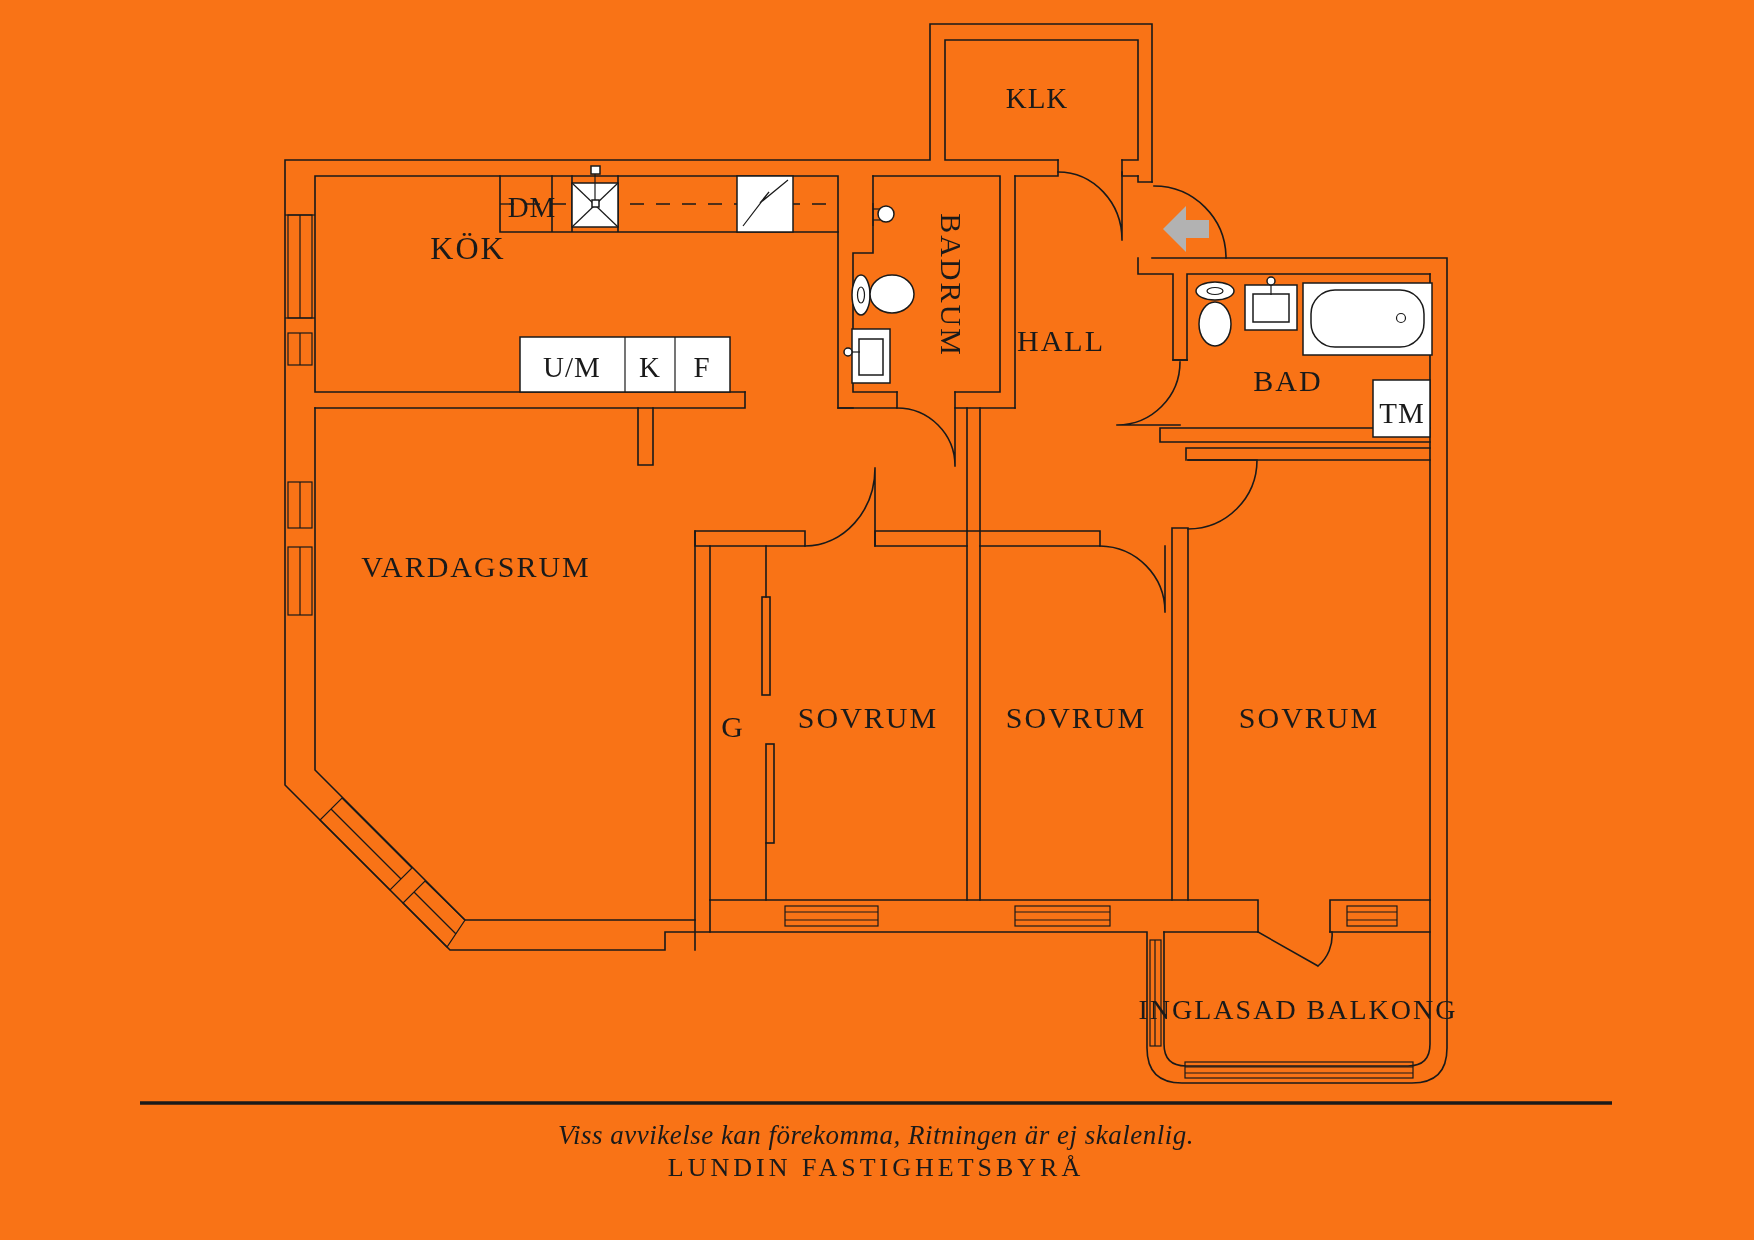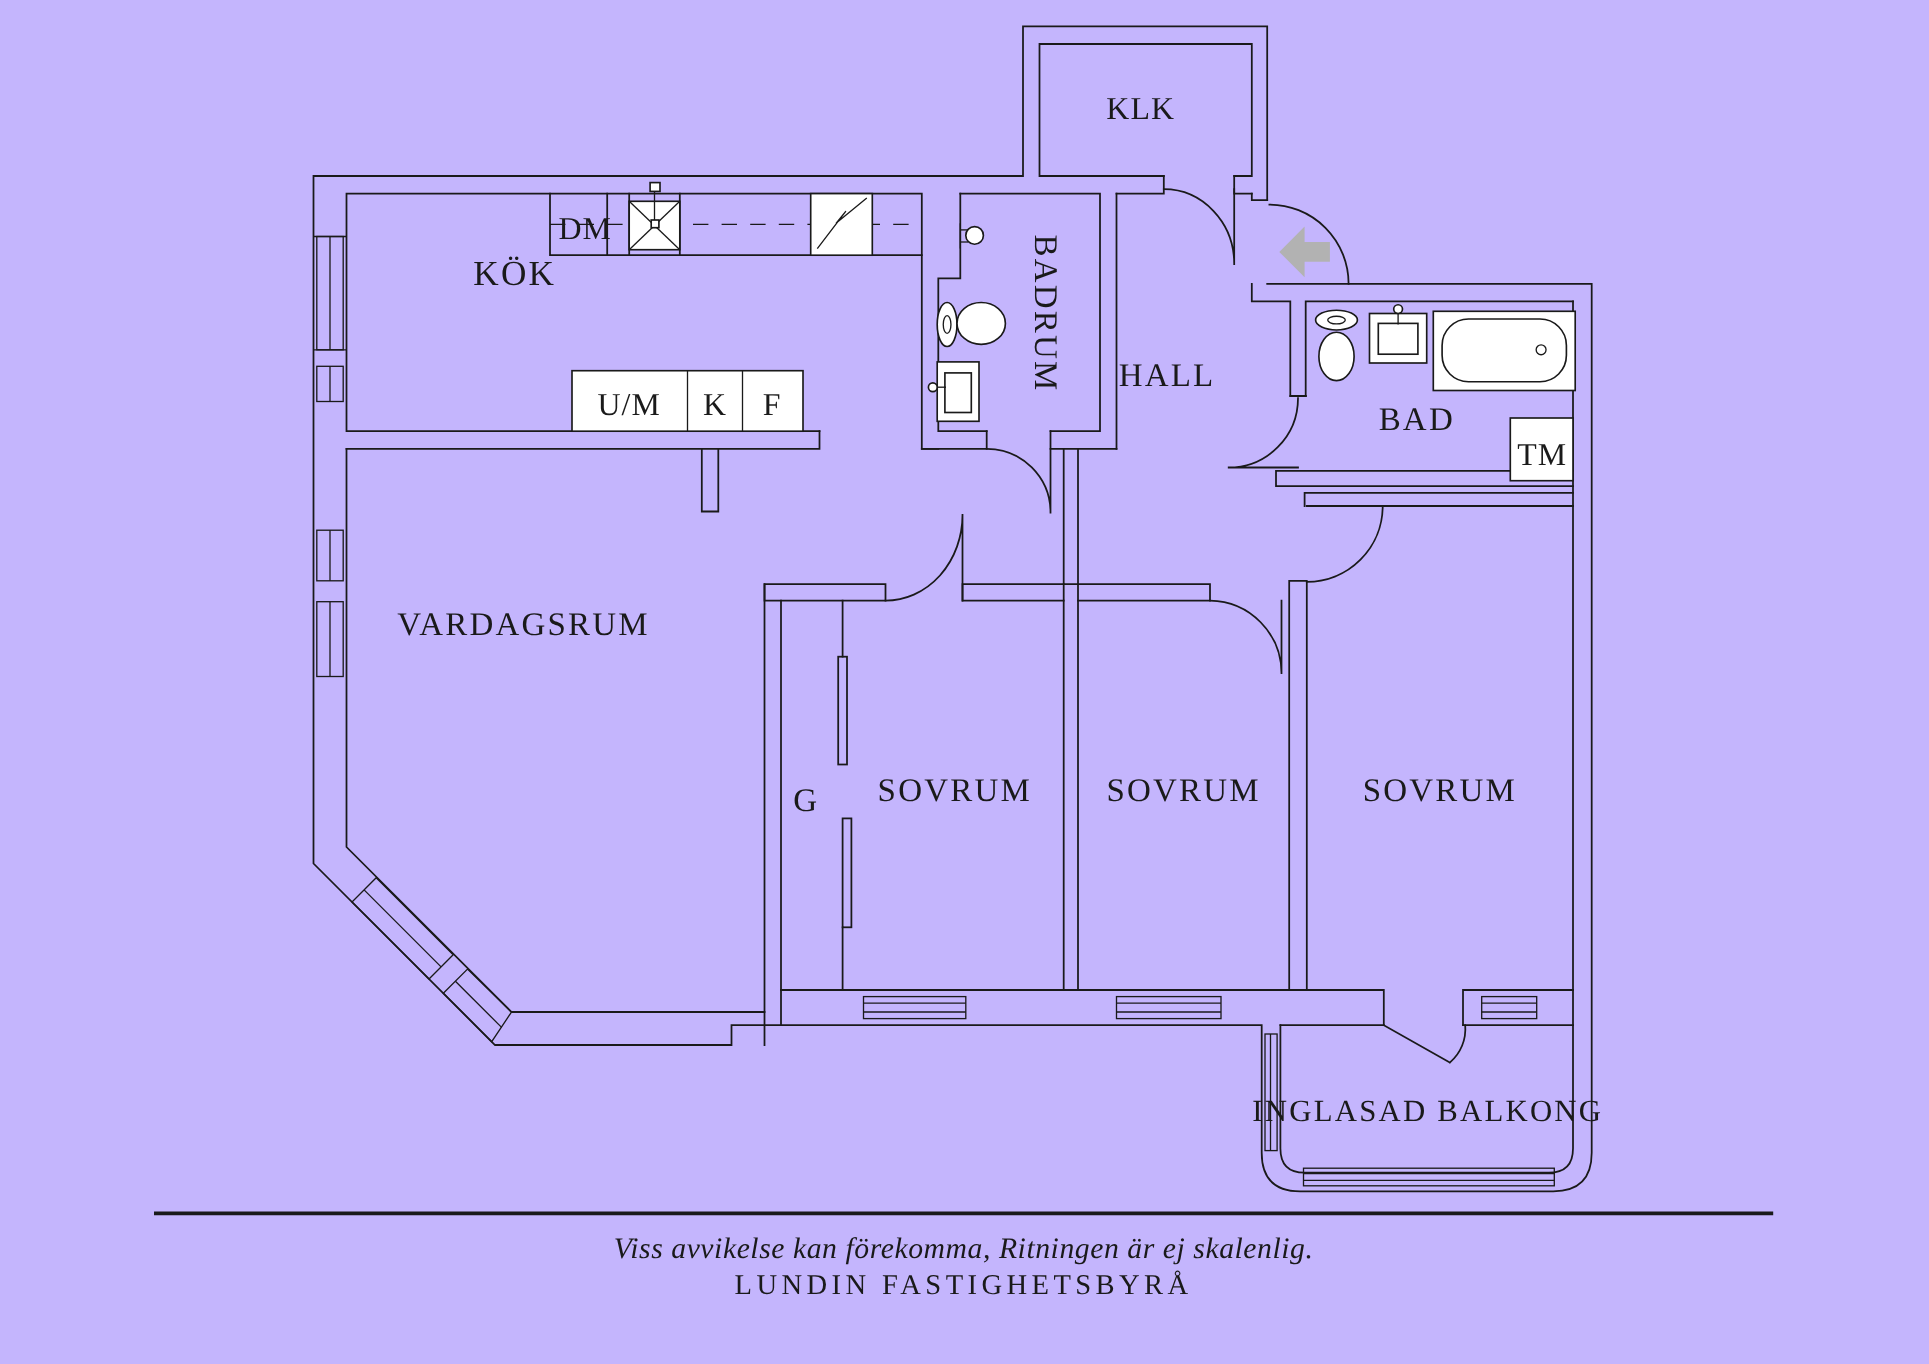--- a/index.html
+++ b/index.html
@@ -1,16 +1,16 @@
 <!DOCTYPE html>
 <html><head>
 <meta charset="utf-8">
 <style>
   html,body{margin:0;padding:0;background:#ffffff;}
-  .page{width:1754px;height:1240px;position:relative;background:#c4b5fd;overflow:hidden;}
+  .page{width:1754px;height:1240px;position:relative;background:#f97316;overflow:hidden;}
   svg{display:block;}
   text{font-family:"Liberation Serif","DejaVu Serif",serif;fill:#1a1a1a;}
   .room-label{font-size:30px;letter-spacing:2px;}
   .big-label{font-size:32px;letter-spacing:2px;}
   .small-label{font-size:29px;letter-spacing:1px;}
   .balcony-label{font-size:28px;letter-spacing:2px;}
   .footer-italic{font-size:27px;font-style:italic;letter-spacing:0.5px;}
   .footer-brand{font-size:26px;letter-spacing:4px;}
   .w{fill:none;stroke:#1a1a1a;stroke-width:1.6;stroke-linecap:square;stroke-linejoin:miter;}
   .thin{fill:none;stroke:#1a1a1a;stroke-width:1.2;}

